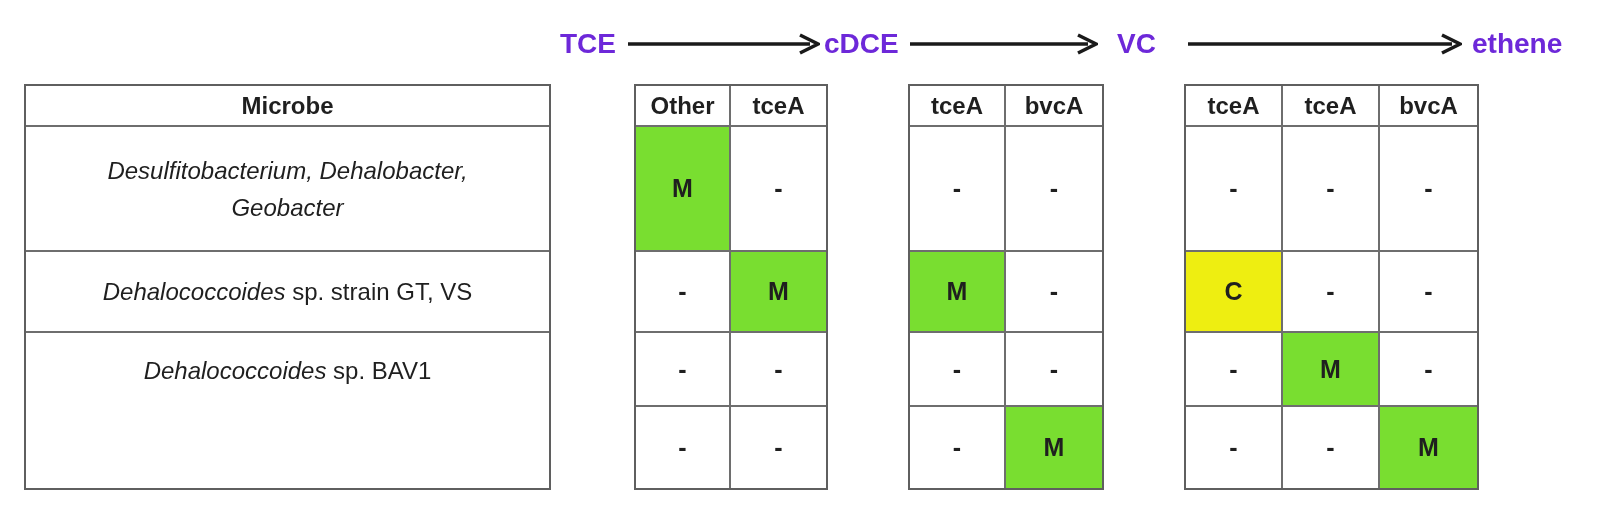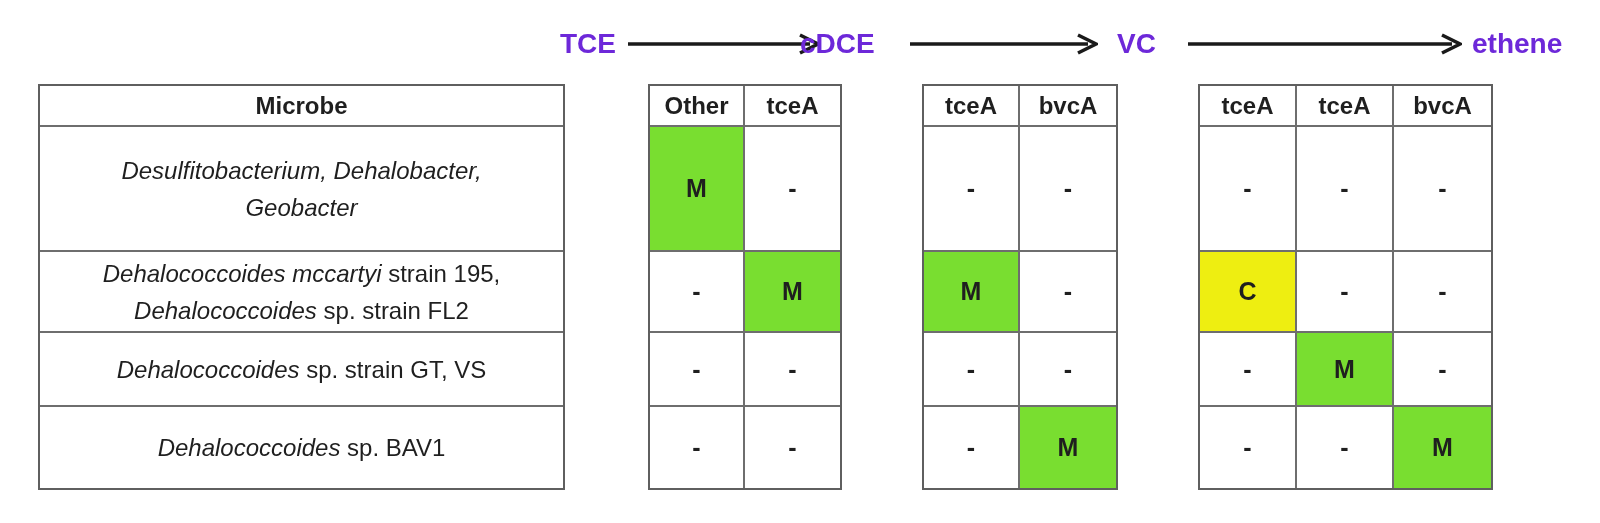--- a/index.html
+++ b/index.html
@@ -4,32 +4,32 @@
 <style>
   html,body{margin:0;padding:0;background:#ffffff;}
   *{box-sizing:border-box;}
   body{font-family:"Liberation Sans","DejaVu Sans",sans-serif;color:#1f1f1f;}
   .canvas{position:relative;width:1600px;height:523px;background:#ffffff;overflow:hidden;}
 
   
   .plabel{position:absolute;top:24px;height:40px;line-height:40px;
           font-size:28px;font-weight:bold;color:#6d28d9;white-space:nowrap;}
   .plabel-tce{left:560px;}
-  .plabel-cdce{left:800px;}
+  .plabel-cdce{left:824px;}
   .plabel-vc{left:1117px;}
   .plabel-ethene{left:1472px;}
   .arrow{position:absolute;top:32px;height:24px;}
   .arrow1{left:628px;}
   .arrow2{left:910px;}
   .arrow3{left:1188px;}
 
   
   .tbl{position:absolute;top:84px;display:grid;
        grid-template-rows:41px 125px 81px 74px 81px;
-       border:2px solid #5f5f5f;background:#fff;margin-left:14px;}
+       border:2px solid #5f5f5f;background:#fff;}
   .microbe-tbl{left:24px;width:527px;grid-template-columns:1fr;}
   .gt1{left:634px;width:194px;grid-template-columns:1fr 1fr;}
   .gt2{left:908px;width:196px;grid-template-columns:1fr 1fr;}
   .gt3{left:1184px;width:295px;grid-template-columns:1fr 1fr 1fr;}
 
   .cell{display:flex;align-items:center;justify-content:center;
         border-right:2px solid #6e6e6e;border-bottom:2px solid #6e6e6e;
         background:#fff;text-align:center;}
   .cell.last-col{border-right:none;}
   .cell.last-row{border-bottom:none;text-align:center;}
@@ -71,24 +71,20 @@
   <span class="plabel plabel-ethene">ethene</span>
 
   <div class="tbl microbe-tbl">
     <div class="cell last-col hcell">Microbe</div>
 
     <div class="cell last-col mcell">
       <div class="mline"><span class="it">Desulfitobacterium, Dehalobacter,</span><span></span></div>
       <div class="mline"><span class="it">Geobacter</span><span></span></div>
     </div>
 
-    <div class="cell last-col mcell">
-      <div class="mline"><span class="it">Dehalococcoides mccartyi</span><span> strain 195,</span></div>
-      <div class="mline"><span class="it">Dehalococcoides</span><span> sp. strain FL2</span></div>
-    </div>
 
     <div class="cell last-col mcell">
       <div class="mline"><span class="it">Dehalococcoides</span><span> sp. strain GT, VS</span></div>
     </div>
 
     <div class="cell last-col last-row mcell">
       <div class="mline"><span class="it">Dehalococcoides</span><span> sp. BAV1</span></div>
     </div>
   </div>
 

